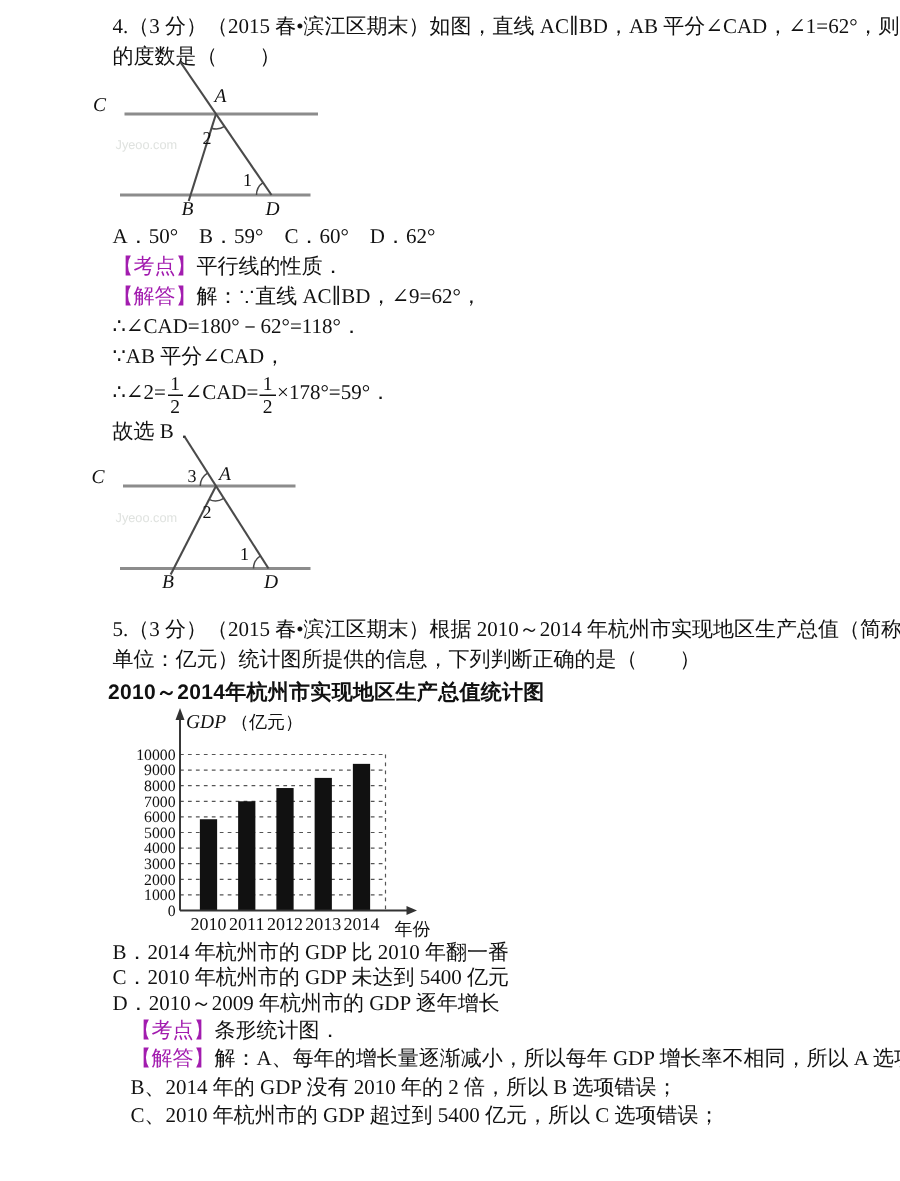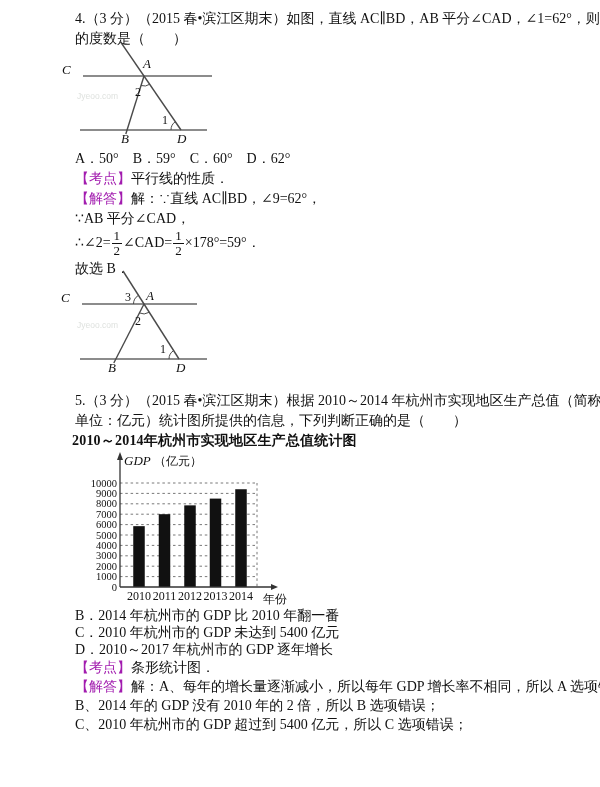--- a/index.html
+++ b/index.html
@@ -6,26 +6,26 @@
   body{
     width:600px;height:787px;overflow:hidden;background:#ffffff;
     font-family:"Liberation Serif","DejaVu Serif",serif;
     font-size:14px;color:#111111;
     padding:9px 6px 0 75px;box-sizing:border-box;
   }
   p{margin:0;}
   .ln{line-height:20px;white-space:pre;}
   .blue{color:#a21caf;}
   .chart-title{
-    font-family:Liberation Serif, serif;
+    font-family:Liberation Sans, sans-serif;
     font-weight:600;font-size:14px;line-height:20px;white-space:pre;
     margin-left:-3px;letter-spacing:0.2px;
   }
   .q5-choice{line-height:17px;white-space:pre;}
-  .sol-ln{line-height:19px;white-space:pre;}
+  .sol-ln{line-height:19px;white-space:pre;margin-left:12px;}
   svg.diagram{display:block;}
   svg.d1{margin:-8px 0 2px -17px;}
   svg.d2{margin:-10px 0 0 -17px;}
   .q5-start{margin-top:16px;}
   .geo-par{stroke:#8c8c8c;stroke-width:2;}
   .geo-seg{stroke:#4a4a4a;stroke-width:1.4;fill:none;}
   .geo-arc{stroke:#4a4a4a;stroke-width:1;fill:none;}
   .geo-pt{font:italic 13px "Liberation Serif","DejaVu Serif",serif;fill:#111;}
   .geo-num{font:12px "Liberation Serif","DejaVu Serif",serif;fill:#111;}
   .geo-wm{font:8.5px "Liberation Sans","DejaVu Sans",sans-serif;fill:#dfe2df;}
@@ -64,20 +64,21 @@
     <text class="geo-pt" x="85" y="27">A</text>
     <text class="geo-num" x="77" y="55">2</text>
     <text class="geo-num" x="104" y="83">1</text>
     <text class="geo-pt" x="63" y="102">B</text>
     <text class="geo-pt" x="119" y="102">D</text>
   </svg>
 
   <p class="ln">A．50°　B．59°　C．60°　D．62°</p>
   <p class="ln"><span class="blue">【考点】</span><span>平行线的性质．</span></p>
   <p class="ln"><span class="blue">【解答】</span><span>解：∵直线 AC∥BD，∠9=62°，</span></p>
+  <p class="ln">∴∠CAD=180°－62°=118°．</p>
   <p class="ln">∵AB 平分∠CAD，</p>
 
   <div class="frac-line">
     <span>∴∠2=</span><span class="frac"><span class="num">1</span><span class="den">2</span></span><span>∠CAD=</span><span class="frac"><span class="num">1</span><span class="den">2</span></span><span>×178°=59°．</span>
   </div>
 
   <p class="ln">故选 B．</p>
 
   <svg class="diagram d2" width="170" height="106" viewBox="0 0 170 106">
     <text class="geo-wm" x="19" y="59">Jyeoo.com</text>
@@ -138,20 +139,20 @@
       <line x1="45" y1="136" x2="197" y2="136" class="axis"></line>
       <polygon points="42,9 48,9 45,1" fill="#333"></polygon>
       <polygon points="196,133 196,139 203,136" fill="#333"></polygon>
       <text x="49" y="14" class="ylab">GDP</text>
       <text x="79" y="14" class="yunit">（亿元）</text>
       <text x="188" y="152" class="xlab">年份</text>
     </svg>
 
   <p class="q5-choice">B．2014 年杭州市的 GDP 比 2010 年翻一番</p>
   <p class="q5-choice">C．2010 年杭州市的 GDP 未达到 5400 亿元</p>
-  <p class="q5-choice">D．2010～2017 年杭州市的 GDP 逐年增长</p>
+  <p class="q5-choice">D．2010～2009 年杭州市的 GDP 逐年增长</p>
 
   <p class="sol-ln"><span class="blue">【考点】</span><span>条形统计图．</span></p>
   <p class="sol-ln"><span class="blue">【解答】</span><span>解：A、每年的增长量逐渐减小，所以每年 GDP 增长率不相同，所以 A 选项错误；</span></p>
   <p class="sol-ln">B、2014 年的 GDP 没有 2010 年的 2 倍，所以 B 选项错误；</p>
   <p class="sol-ln">C、2010 年杭州市的 GDP 超过到 5400 亿元，所以 C 选项错误；</p>
 
 </div>
 
 </body></html>

